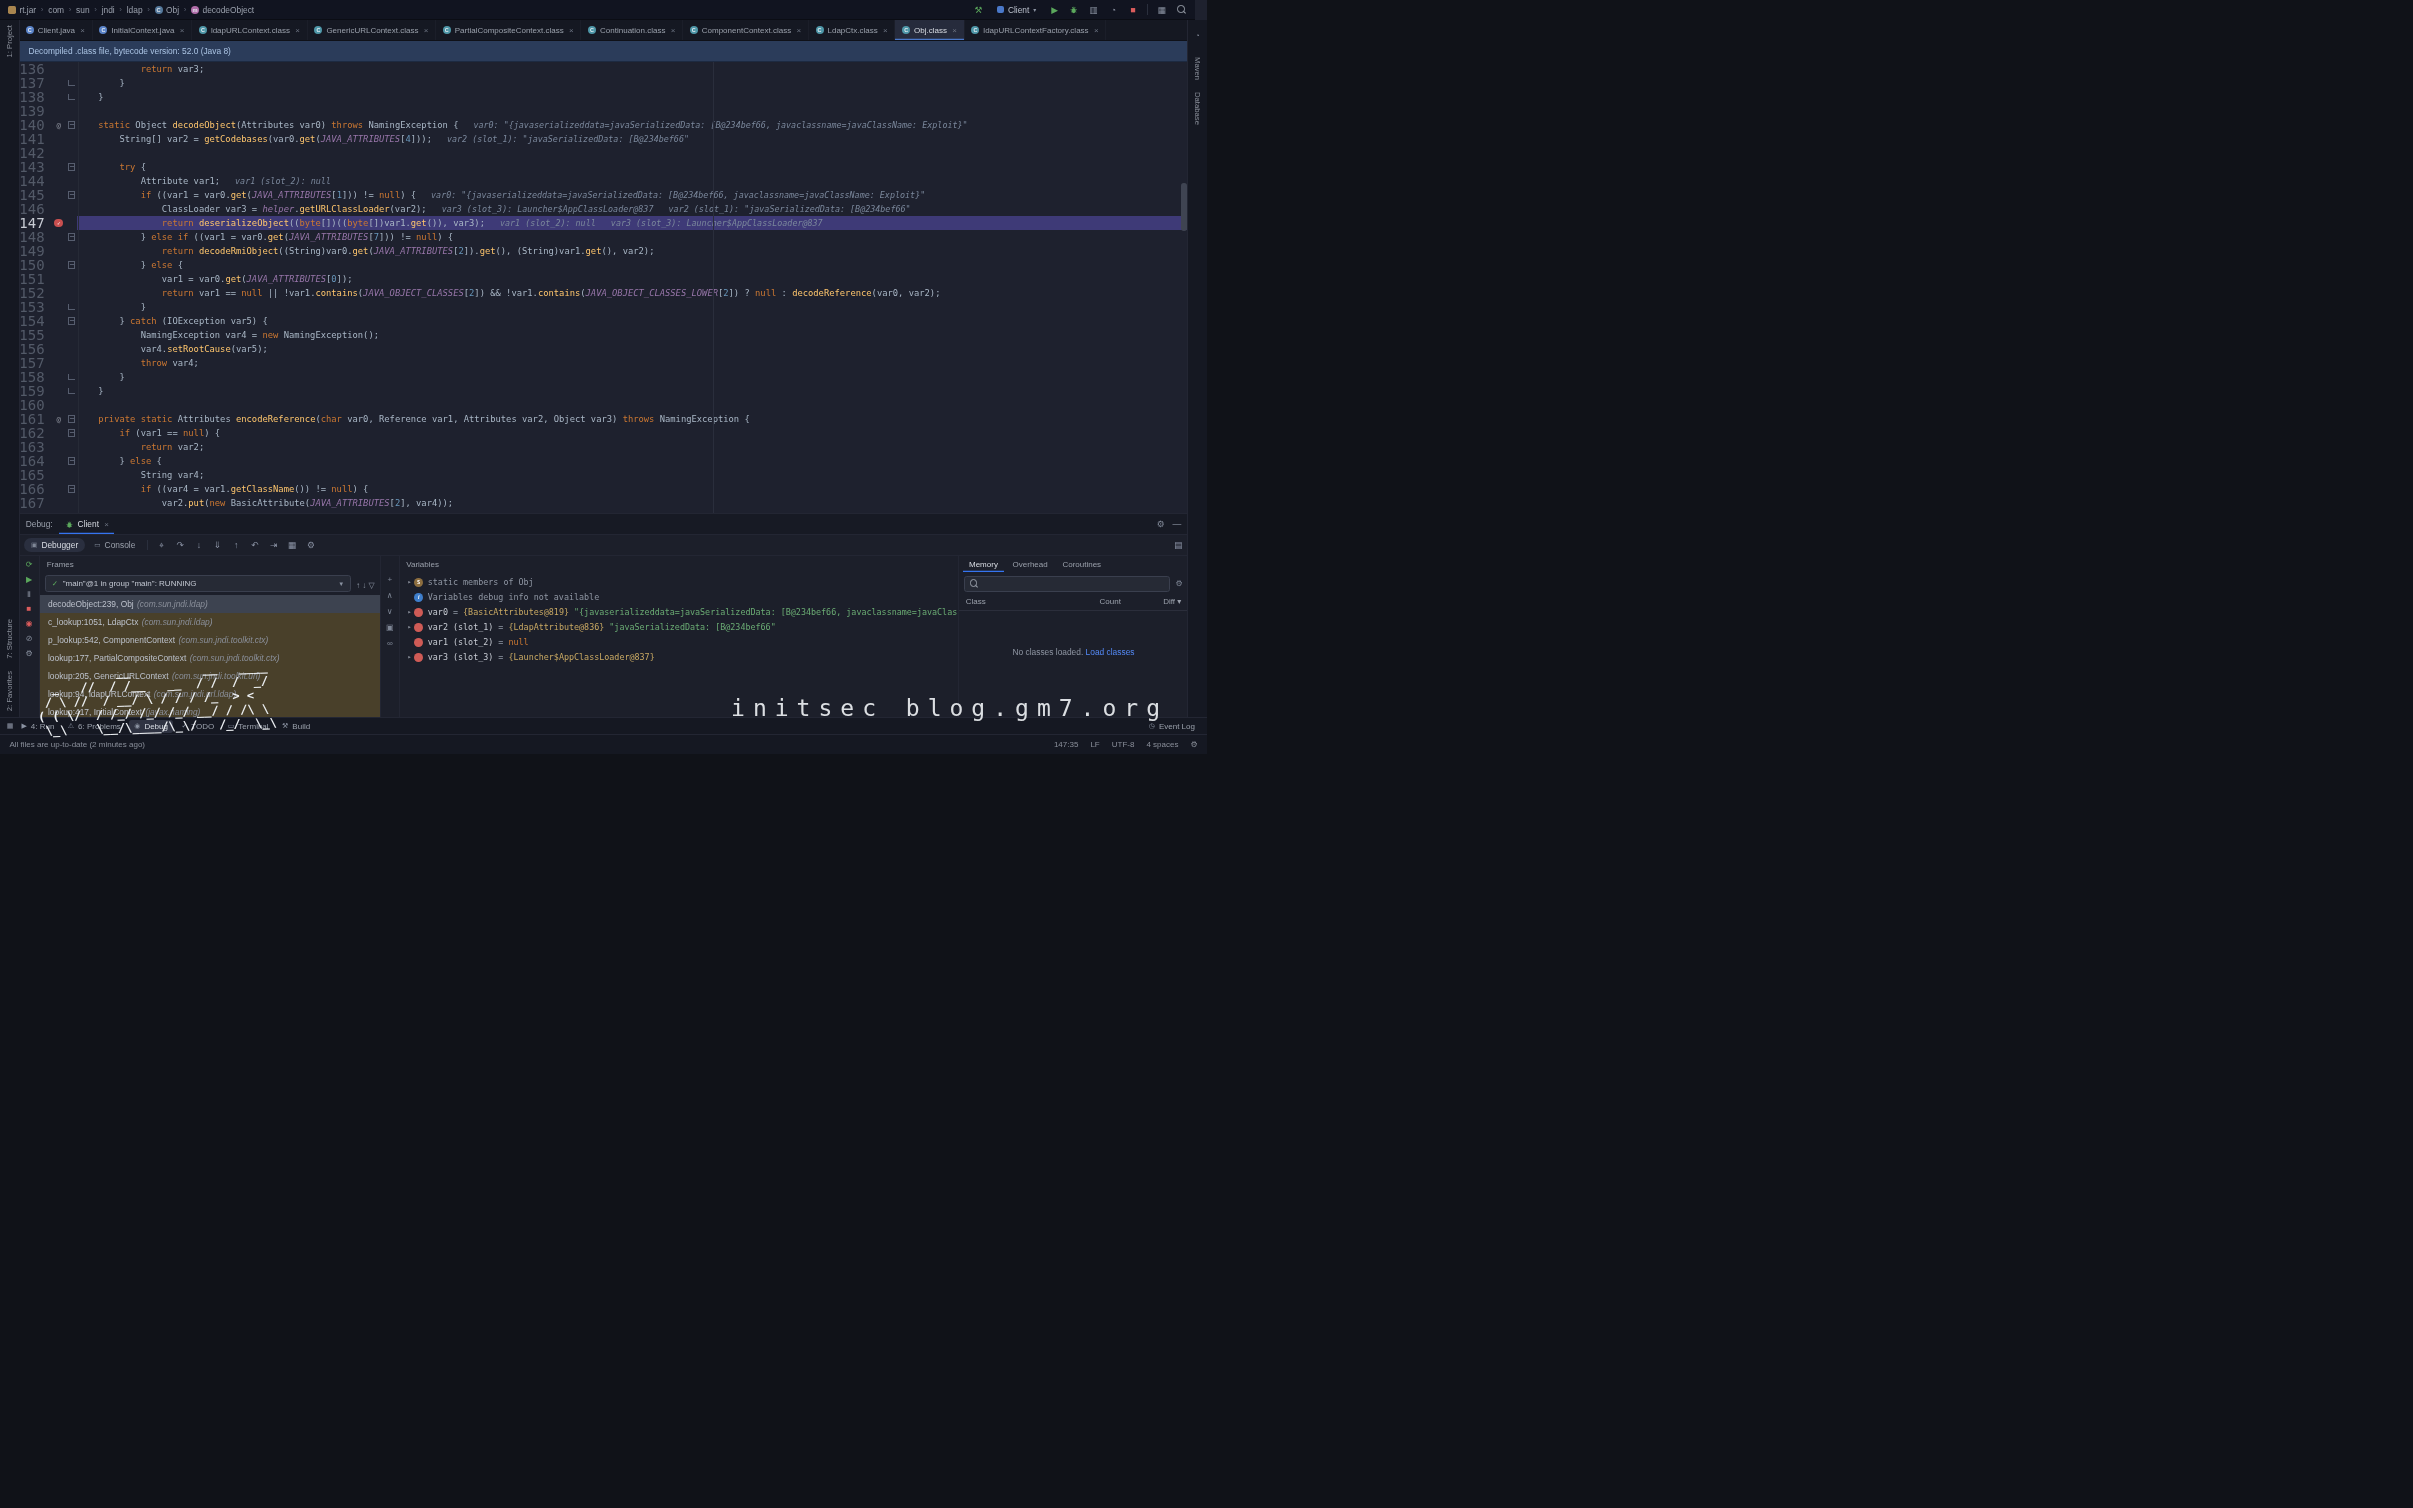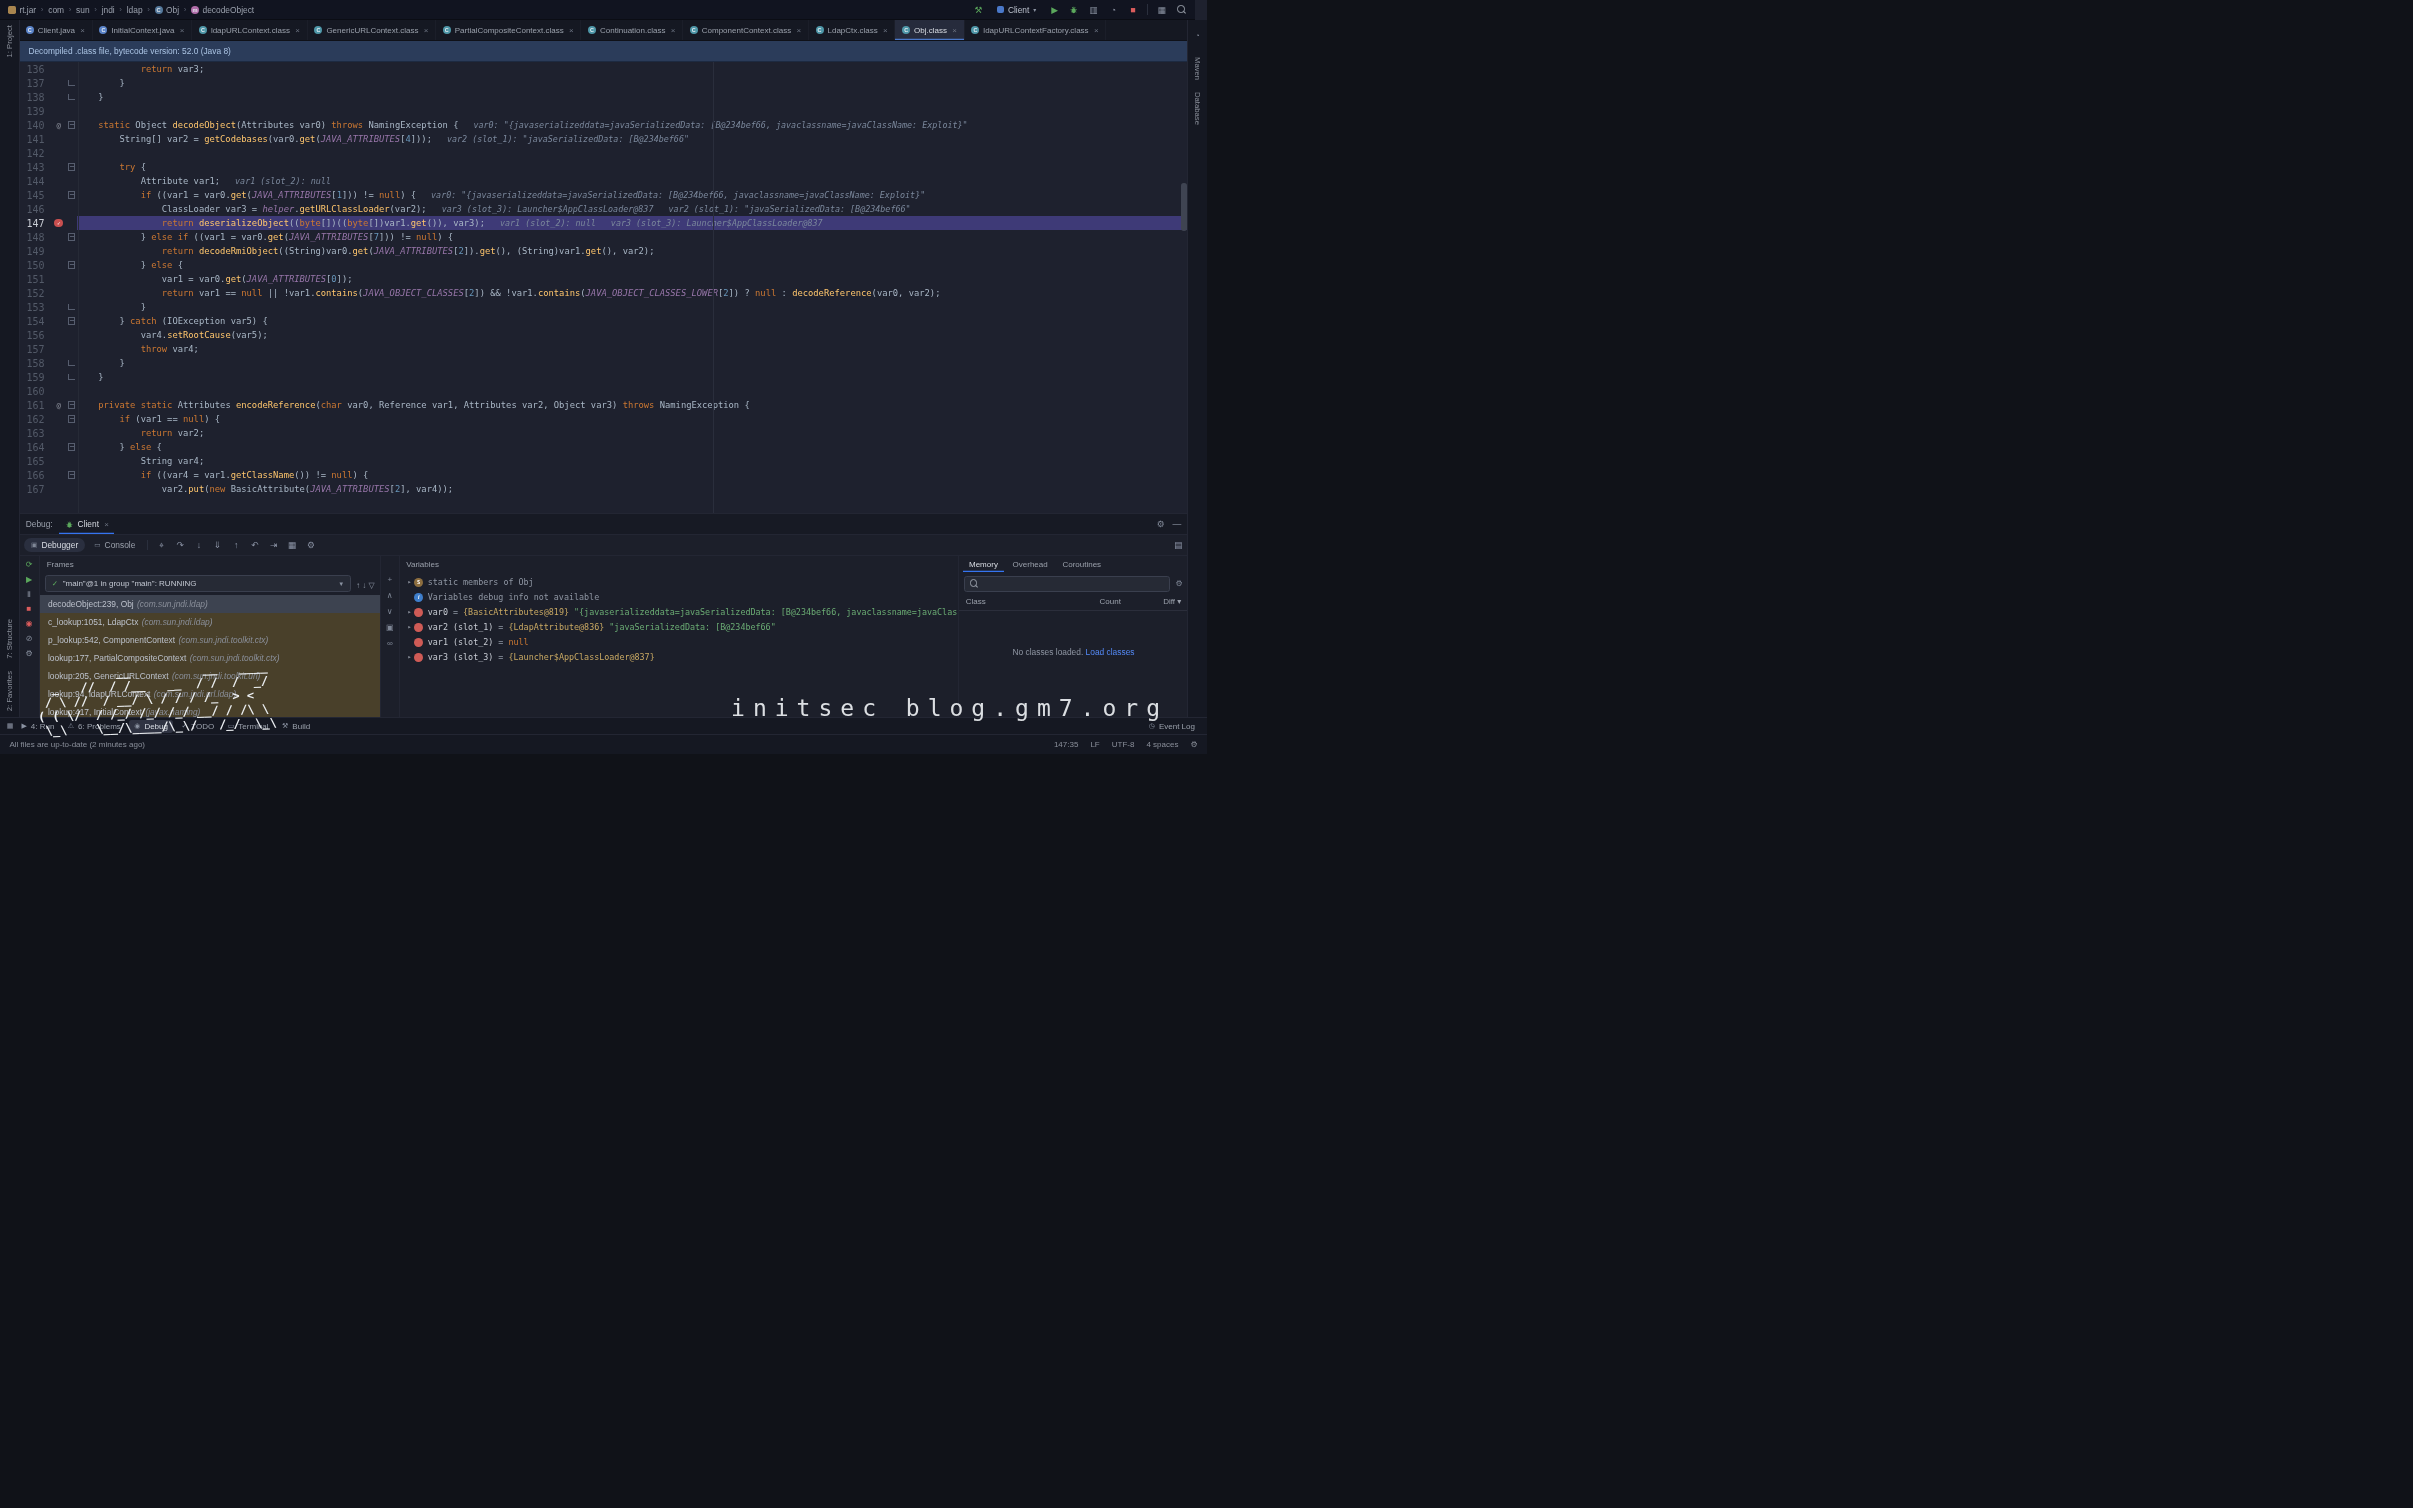--- a/index.html
+++ b/index.html
@@ -54,21 +54,21 @@
 
   
   .editor{flex:1;position:relative;overflow:hidden;background:#1e212e;font-family:"DejaVu Sans Mono",monospace;}
   .gutter-line{position:absolute;left:59px;top:0;bottom:0;width:0.7px;background:#262a36;}
   .margin-guide{position:absolute;left:694px;top:0;bottom:0;width:0.7px;background:#2a2e3c;}
   .scroll-thumb{position:absolute;right:1.3px;top:121px;width:6px;height:48px;background:#3f4452;border-radius:2.7px;}
   .cl{display:flex;align-items:center;height:14px;white-space:pre;font-size:8.8px;color:#a9b7c6;}
   .cl.cur{background:#3e3a77;}
   .cl.cur .gcell{background:#1e212e;}
   .gcell{flex:none;display:inline-flex;align-items:center;height:14px;}
-  .ln{width:25.6px;justify-content:flex-end;padding-right:6.7px;color:#535a68;font-size:10px;}
+  .ln{width:25.6px;justify-content:flex-end;padding-right:6.7px;color:#535a68;font-size:14px;}
   .cur .ln{color:#c8ccd4;}
   .mkr{width:15px;justify-content:center;color:#8f939e;font-size:7.4px;}
   .fdc{width:10.8px;justify-content:center;}
   .bp{width:8.8px;height:8.8px;border-radius:50%;background:#c94f4f;color:#fff;font-size:5.4px;display:inline-flex;align-items:center;justify-content:center;}
   .fs{width:5.4px;height:5.4px;border:0.7px solid #565d6e;display:inline-block;position:relative;}
   .fs::after{content:"";position:absolute;left:0.7px;right:0.7px;top:2px;border-top:0.7px solid #565d6e;}
   .fe{width:5.4px;height:5.4px;border-left:0.7px solid #565d6e;border-bottom:0.7px solid #565d6e;display:inline-block;}
   .codetext{white-space:pre;}
   .sd{color:#a9b7c6;} .sk{color:#cc7832;} .sm{color:#ffc66d;} .sf{color:#9876aa;font-style:italic;} .sn{color:#6897bb;}
   .hint{margin-left:15px;color:#7a879b;font-style:italic;font-size:8.4px;white-space:pre;}
@@ -301,20 +301,21 @@
           <div class="cl"><span class="gcell ln">145</span><span class="gcell mkr"></span><span class="gcell fdc"><span class="fs"></span></span><span class="codetext"><span class="sd">            </span><span class="sk">if</span><span class="sd"> ((var1 = var0.</span><span class="sm">get</span><span class="sd">(</span><span class="sf">JAVA_ATTRIBUTES</span><span class="sd">[</span><span class="sn">1</span><span class="sd">])) != </span><span class="sk">null</span><span class="sd">) {</span></span><span class="hint">var0: "{javaserializeddata=javaSerializedData: [B@234bef66, javaclassname=javaClassName: Exploit}"</span></div>
           <div class="cl"><span class="gcell ln">146</span><span class="gcell mkr"></span><span class="gcell fdc"></span><span class="codetext"><span class="sd">                ClassLoader var3 = </span><span class="sf">helper</span><span class="sd">.</span><span class="sm">getURLClassLoader</span><span class="sd">(var2);</span></span><span class="hint">var3 (slot_3): Launcher$AppClassLoader@837   var2 (slot_1): "javaSerializedData: [B@234bef66"</span></div>
           <div class="cl cur"><span class="gcell ln">147</span><span class="gcell mkr"><span class="bp">✓</span></span><span class="gcell fdc"></span><span class="codetext"><span class="sd">                </span><span class="sk">return</span><span class="sd"> </span><span class="sm">deserializeObject</span><span class="sd">((</span><span class="sk">byte</span><span class="sd">[])((</span><span class="sk">byte</span><span class="sd">[])var1.</span><span class="sm">get</span><span class="sd">()), var3);</span></span><span class="hint">var1 (slot_2): null   var3 (slot_3): Launcher$AppClassLoader@837</span></div>
           <div class="cl"><span class="gcell ln">148</span><span class="gcell mkr"></span><span class="gcell fdc"><span class="fs"></span></span><span class="codetext"><span class="sd">            } </span><span class="sk">else</span><span class="sd"> </span><span class="sk">if</span><span class="sd"> ((var1 = var0.</span><span class="sm">get</span><span class="sd">(</span><span class="sf">JAVA_ATTRIBUTES</span><span class="sd">[</span><span class="sn">7</span><span class="sd">])) != </span><span class="sk">null</span><span class="sd">) {</span></span></div>
           <div class="cl"><span class="gcell ln">149</span><span class="gcell mkr"></span><span class="gcell fdc"></span><span class="codetext"><span class="sd">                </span><span class="sk">return</span><span class="sd"> </span><span class="sm">decodeRmiObject</span><span class="sd">((String)var0.</span><span class="sm">get</span><span class="sd">(</span><span class="sf">JAVA_ATTRIBUTES</span><span class="sd">[</span><span class="sn">2</span><span class="sd">]).</span><span class="sm">get</span><span class="sd">(), (String)var1.</span><span class="sm">get</span><span class="sd">(), var2);</span></span></div>
           <div class="cl"><span class="gcell ln">150</span><span class="gcell mkr"></span><span class="gcell fdc"><span class="fs"></span></span><span class="codetext"><span class="sd">            } </span><span class="sk">else</span><span class="sd"> {</span></span></div>
           <div class="cl"><span class="gcell ln">151</span><span class="gcell mkr"></span><span class="gcell fdc"></span><span class="codetext"><span class="sd">                var1 = var0.</span><span class="sm">get</span><span class="sd">(</span><span class="sf">JAVA_ATTRIBUTES</span><span class="sd">[</span><span class="sn">0</span><span class="sd">]);</span></span></div>
           <div class="cl"><span class="gcell ln">152</span><span class="gcell mkr"></span><span class="gcell fdc"></span><span class="codetext"><span class="sd">                </span><span class="sk">return</span><span class="sd"> var1 == </span><span class="sk">null</span><span class="sd"> || !var1.</span><span class="sm">contains</span><span class="sd">(</span><span class="sf">JAVA_OBJECT_CLASSES</span><span class="sd">[</span><span class="sn">2</span><span class="sd">]) &amp;&amp; !var1.</span><span class="sm">contains</span><span class="sd">(</span><span class="sf">JAVA_OBJECT_CLASSES_LOWER</span><span class="sd">[</span><span class="sn">2</span><span class="sd">]) ? </span><span class="sk">null</span><span class="sd"> : </span><span class="sm">decodeReference</span><span class="sd">(var0, var2);</span></span></div>
           <div class="cl"><span class="gcell ln">153</span><span class="gcell mkr"></span><span class="gcell fdc"><span class="fe"></span></span><span class="codetext"><span class="sd">            }</span></span></div>
           <div class="cl"><span class="gcell ln">154</span><span class="gcell mkr"></span><span class="gcell fdc"><span class="fs"></span></span><span class="codetext"><span class="sd">        } </span><span class="sk">catch</span><span class="sd"> (IOException var5) {</span></span></div>
+          <div class="cl"><span class="gcell ln">155</span><span class="gcell mkr"></span><span class="gcell fdc"></span><span class="codetext"><span class="sd">            NamingException var4 = </span><span class="sk">new</span><span class="sd"> NamingException();</span></span></div>
           <div class="cl"><span class="gcell ln">156</span><span class="gcell mkr"></span><span class="gcell fdc"></span><span class="codetext"><span class="sd">            var4.</span><span class="sm">setRootCause</span><span class="sd">(var5);</span></span></div>
           <div class="cl"><span class="gcell ln">157</span><span class="gcell mkr"></span><span class="gcell fdc"></span><span class="codetext"><span class="sd">            </span><span class="sk">throw</span><span class="sd"> var4;</span></span></div>
           <div class="cl"><span class="gcell ln">158</span><span class="gcell mkr"></span><span class="gcell fdc"><span class="fe"></span></span><span class="codetext"><span class="sd">        }</span></span></div>
           <div class="cl"><span class="gcell ln">159</span><span class="gcell mkr"></span><span class="gcell fdc"><span class="fe"></span></span><span class="codetext"><span class="sd">    }</span></span></div>
           <div class="cl"><span class="gcell ln">160</span><span class="gcell mkr"></span><span class="gcell fdc"></span><span class="codetext"></span></div>
           <div class="cl"><span class="gcell ln">161</span><span class="gcell mkr">@</span><span class="gcell fdc"><span class="fs"></span></span><span class="codetext"><span class="sd">    </span><span class="sk">private</span><span class="sd"> </span><span class="sk">static</span><span class="sd"> Attributes </span><span class="sm">encodeReference</span><span class="sd">(</span><span class="sk">char</span><span class="sd"> var0, Reference var1, Attributes var2, Object var3) </span><span class="sk">throws</span><span class="sd"> NamingException {</span></span></div>
           <div class="cl"><span class="gcell ln">162</span><span class="gcell mkr"></span><span class="gcell fdc"><span class="fs"></span></span><span class="codetext"><span class="sd">        </span><span class="sk">if</span><span class="sd"> (var1 == </span><span class="sk">null</span><span class="sd">) {</span></span></div>
           <div class="cl"><span class="gcell ln">163</span><span class="gcell mkr"></span><span class="gcell fdc"></span><span class="codetext"><span class="sd">            </span><span class="sk">return</span><span class="sd"> var2;</span></span></div>
           <div class="cl"><span class="gcell ln">164</span><span class="gcell mkr"></span><span class="gcell fdc"><span class="fs"></span></span><span class="codetext"><span class="sd">        } </span><span class="sk">else</span><span class="sd"> {</span></span></div>
           <div class="cl"><span class="gcell ln">165</span><span class="gcell mkr"></span><span class="gcell fdc"></span><span class="codetext"><span class="sd">            String var4;</span></span></div>

